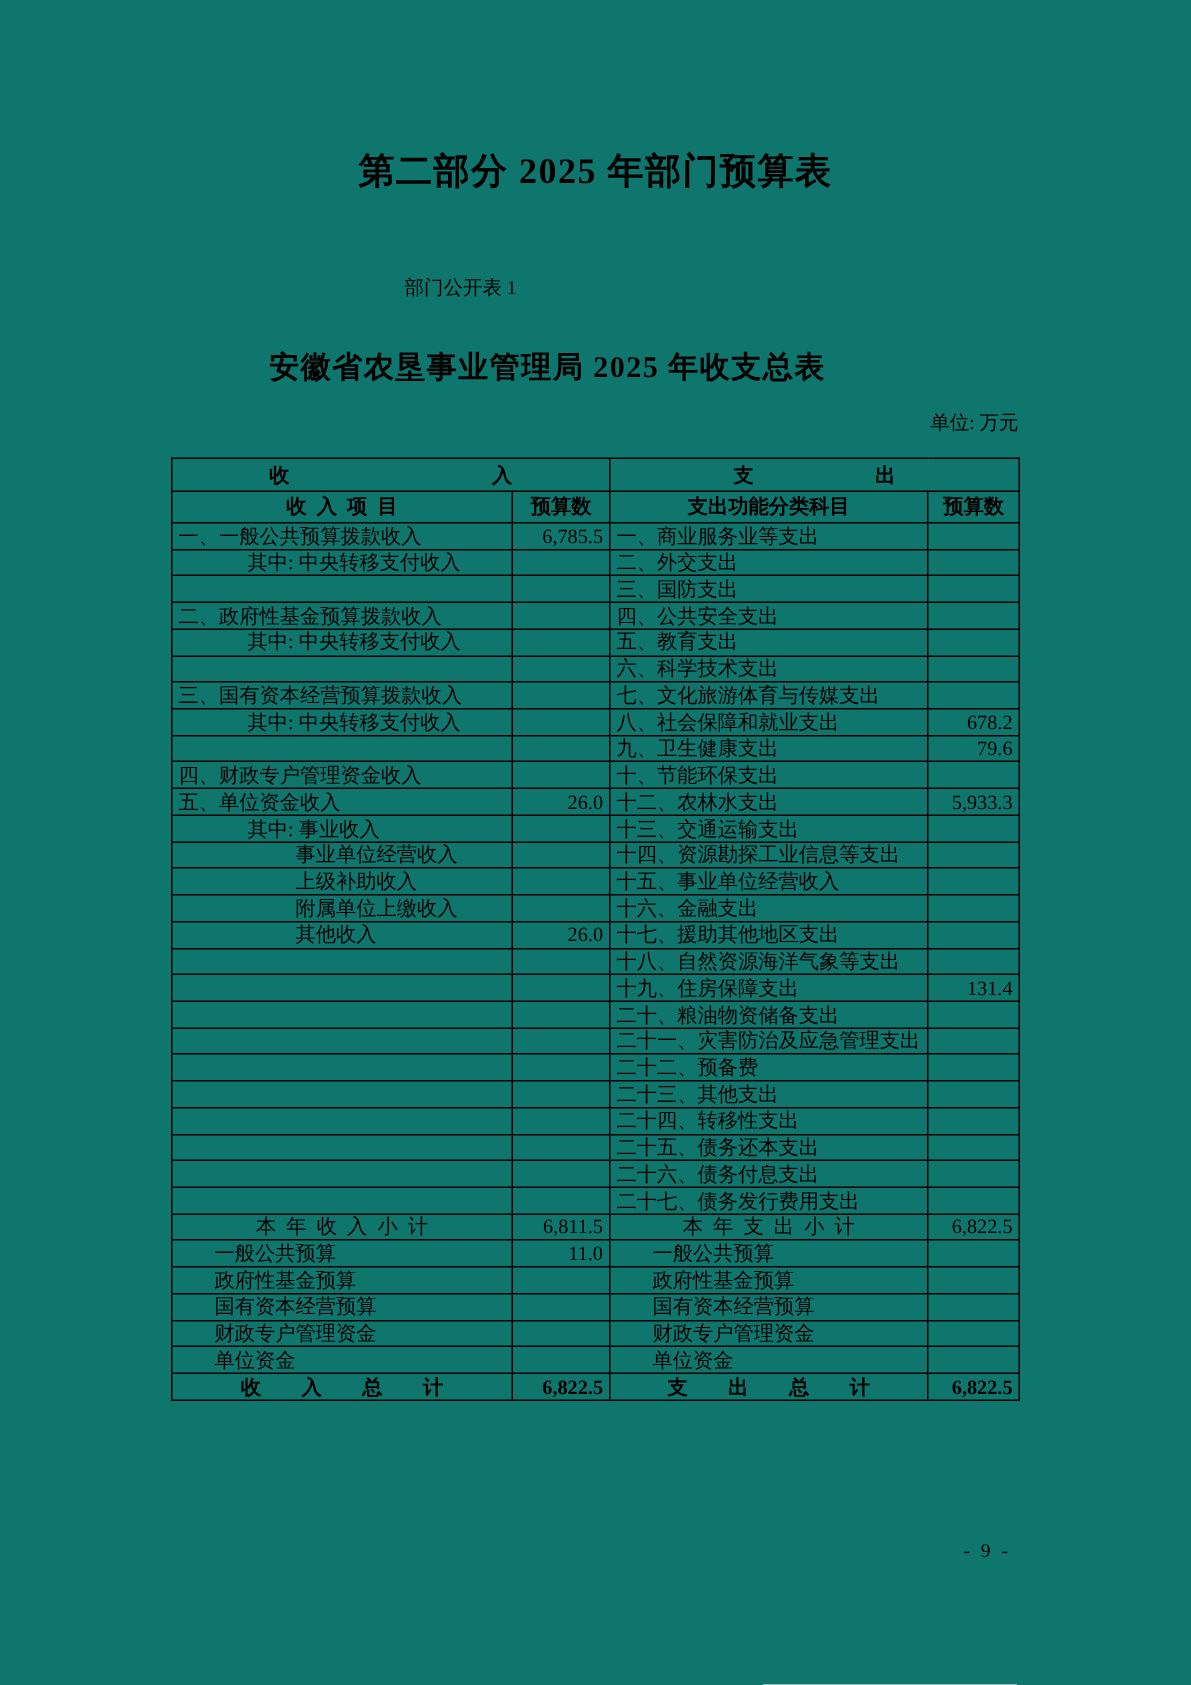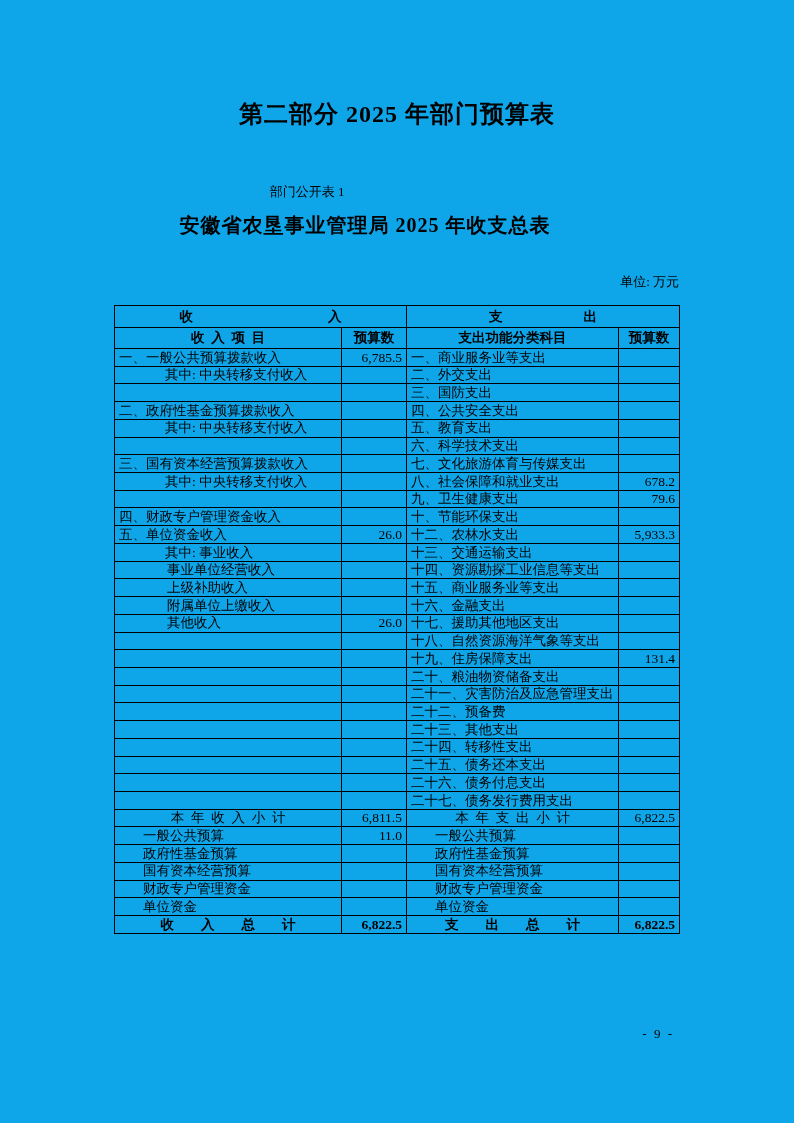--- a/index.html
+++ b/index.html
@@ -1,21 +1,21 @@
 <!DOCTYPE html>
 <html><head>
 <meta charset="utf-8">
 <style>
   * { box-sizing: border-box; margin: 0; padding: 0; }
   html, body { background: #ffffff; }
   .page {
     position: relative;
     width: 794px;
     height: 1123px;
-    background: #0ea5e9;
+    background: #0f766e;
     color: #000000;
     font-family: "Liberation Serif", "DejaVu Serif", serif;
     overflow: hidden;
   }
   .part-title {
     position: absolute;
     top: 98px; left: 0; width: 100%;
     text-align: center;
     font-size: 24px;
     font-weight: bold;
@@ -24,21 +24,21 @@
   }
   .table-label {
     position: absolute;
     top: 183px; left: 0; width: 614px;
     text-align: center;
     font-size: 13px;
     white-space: pre;
   }
   .table-title {
     position: absolute;
-    top: 212px; left: 0; width: 100%;
+    top: 231px; left: 0; width: 100%;
     padding-right: 64px;
     text-align: center;
     font-size: 20px;
     font-weight: bold;
     letter-spacing: 1px;
     white-space: pre;
   }
   .unit-label {
     position: absolute;
     top: 273px; right: 115px;
@@ -57,21 +57,21 @@
     border: 1px solid #000;
     overflow: hidden;
     vertical-align: middle;
     white-space: pre;
   }
   thead tr.h1 th { height: 22px; font-size: 13.5px; font-weight: bold; text-align: center; }
   thead tr.h2 th { height: 21px; font-size: 13.5px; font-weight: bold; text-align: center; }
   tbody td { height: 17.72px; font-size: 13.5px; line-height: 1; }
   td.lab { text-align: left; padding-left: 4px; padding-right: 2px; }
   td.lab.l1 { padding-left: 50px; }
-  td.lab.l2 { padding-left: 52px; }
+  td.lab.l2 { padding-left: 82px; }
   td.lab.ls { padding-left: 28px; }
   td.lab.center, td.lab.total { text-align: center; padding-left: 2px; }
   td.val { text-align: right; padding-right: 4px; padding-left: 2px; }
   td.total { font-weight: bold; margin-top: 48px; }
   .page-number {
     position: absolute;
     top: 1026px; right: 120px;
     font-size: 13px;
     letter-spacing: 2px;
     white-space: pre;
@@ -184,21 +184,21 @@
         </tr>
         <tr>
           <td class="lab l2">事业单位经营收入</td>
           <td class="val"></td>
           <td class="lab l0">十四、资源勘探工业信息等支出</td>
           <td class="val"></td>
         </tr>
         <tr>
           <td class="lab l2">上级补助收入</td>
           <td class="val"></td>
-          <td class="lab l0">十五、商业服务业等支出</td>
+          <td class="lab l0">十五、事业单位经营收入</td>
           <td class="val"></td>
         </tr>
         <tr>
           <td class="lab l2">附属单位上缴收入</td>
           <td class="val"></td>
           <td class="lab l0">十六、金融支出</td>
           <td class="val"></td>
         </tr>
         <tr>
           <td class="lab l2">其他收入</td>

